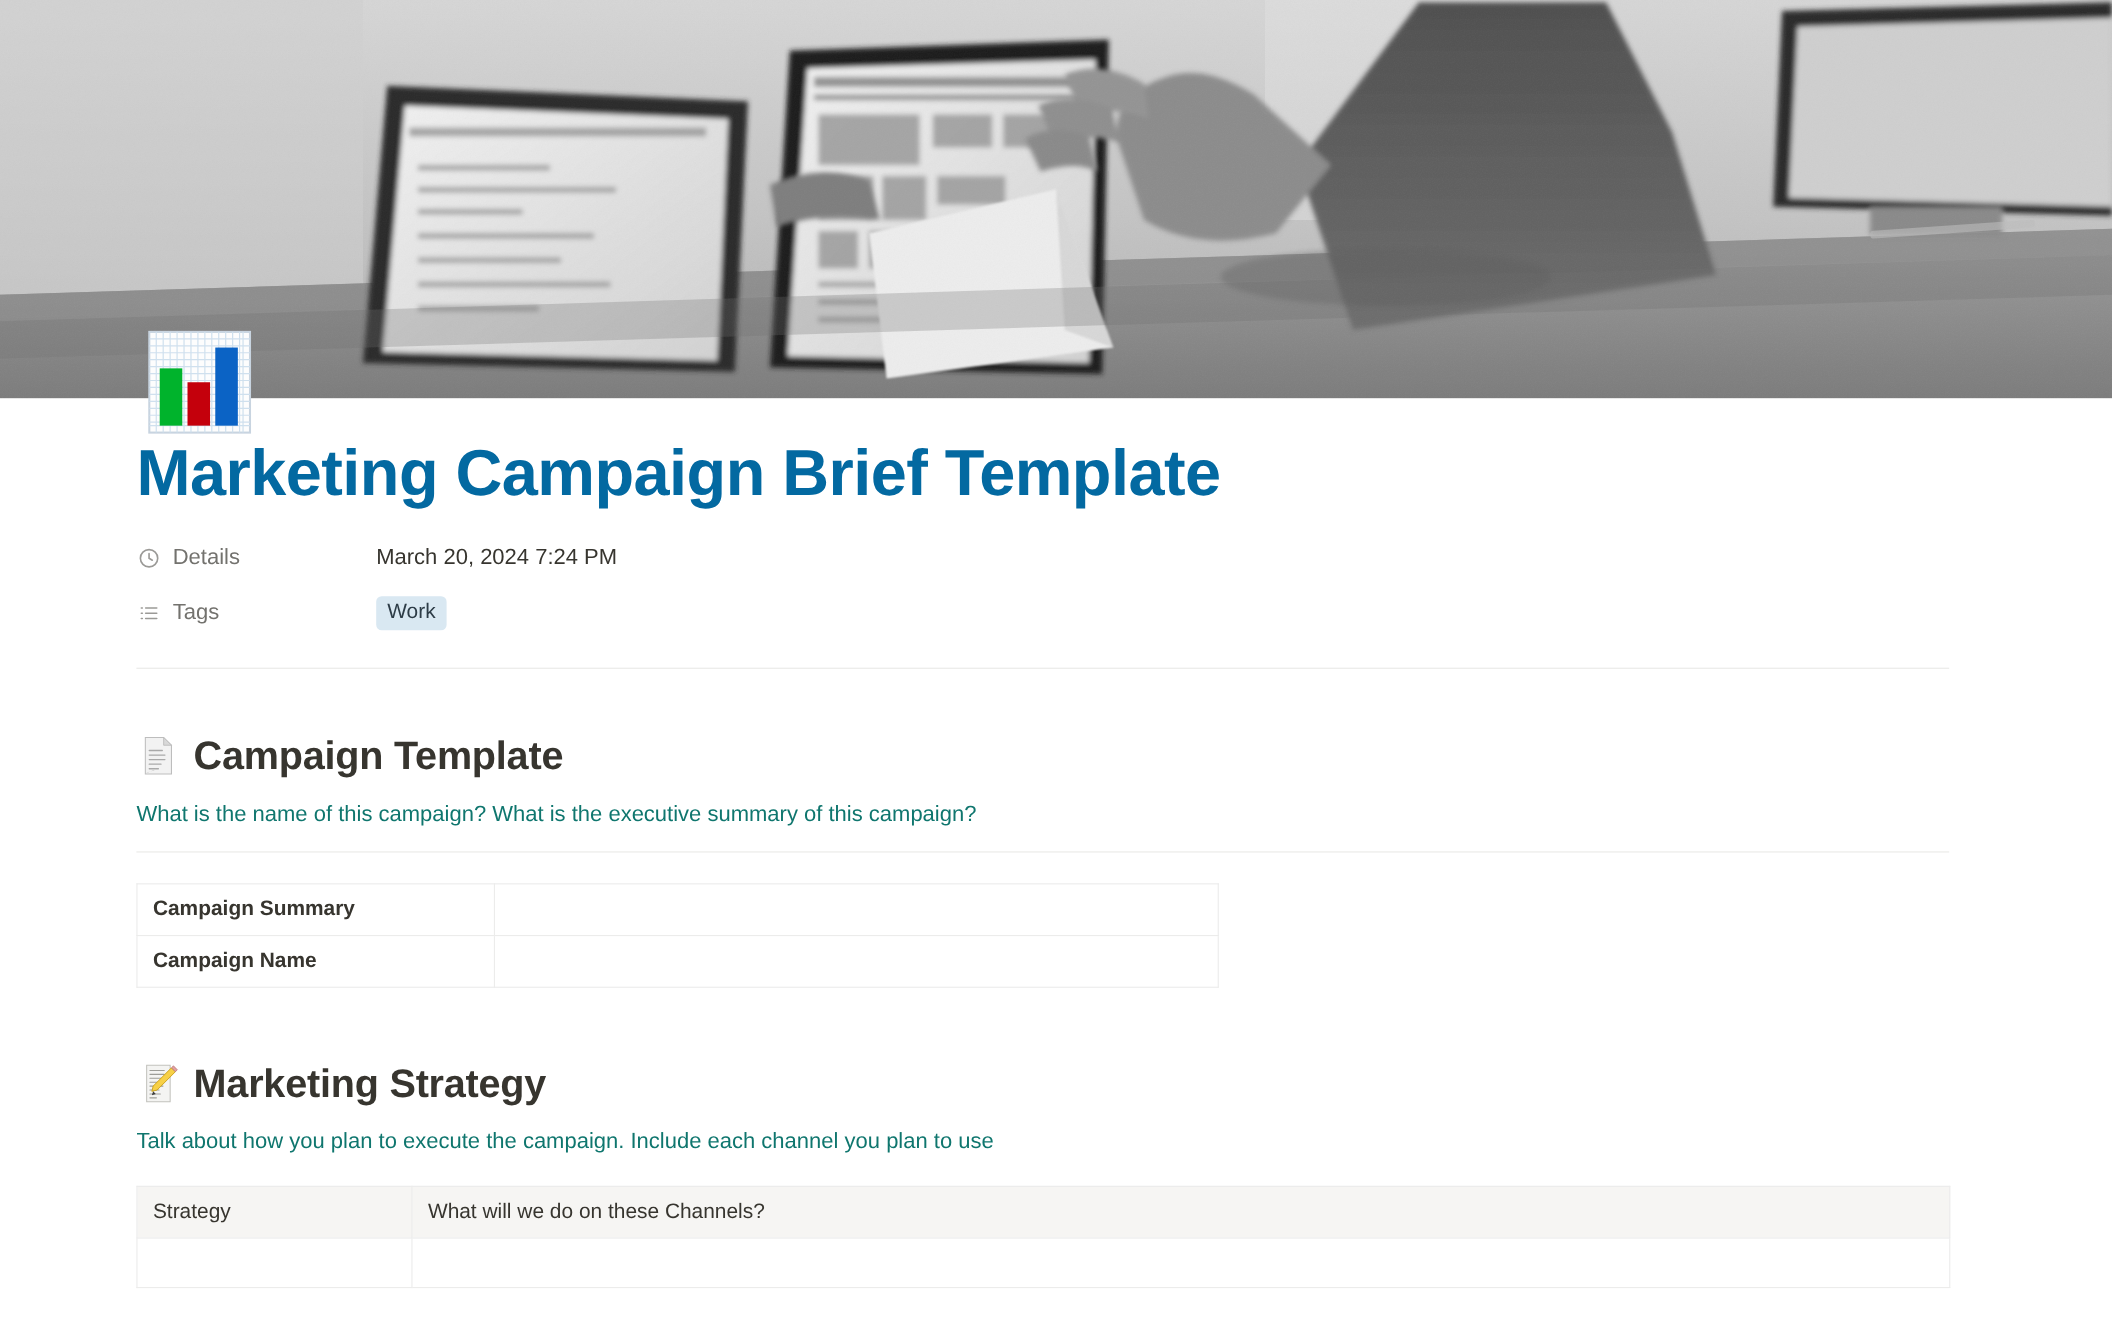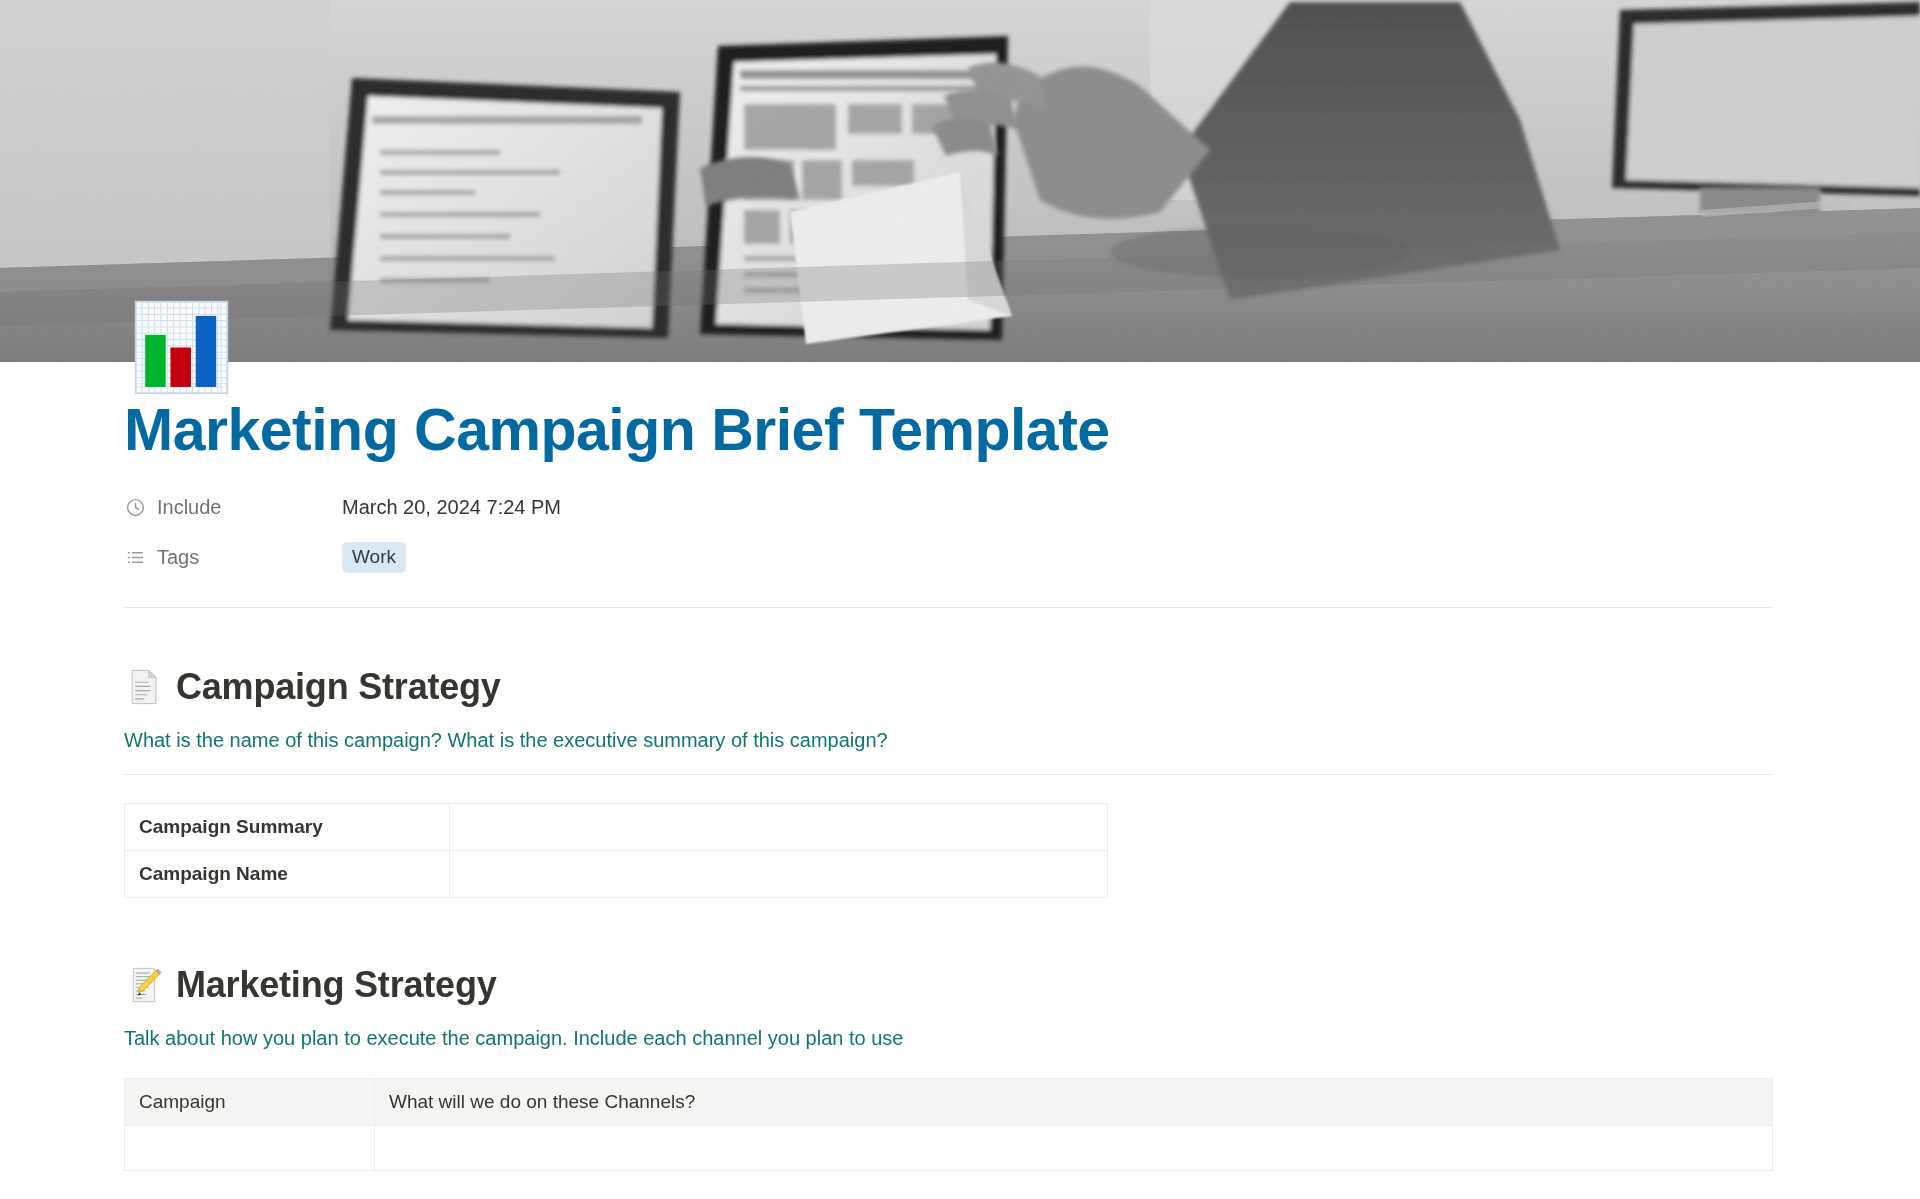--- a/index.html
+++ b/index.html
@@ -316,21 +316,21 @@
       <div class="props">
 
         <div class="prop-row">
           <div class="prop-label">
             <span class="prop-icon">
               <svg width="21" height="21" viewBox="0 0 24 24" fill="none" stroke="#9b9a97" stroke-width="1.7">
                 <circle cx="12" cy="12" r="9"></circle>
                 <path d="M12 7.2V12l3.4 2" stroke-linecap="round"></path>
               </svg>
             </span>
-            <span>Include</span>
+            <span>Details</span>
           </div>
           <div class="prop-value">March 20, 2024 7:24 PM</div>
         </div>
 
         <div class="prop-row">
           <div class="prop-label">
             <span class="prop-icon">
               <svg width="21" height="21" viewBox="0 0 24 24" fill="none" stroke="#9b9a97" stroke-width="1.7" stroke-linecap="round">
                 <path d="M4 6.5h1M4 12h1M4 17.5h1"></path>
                 <path d="M8.5 6.5H20M8.5 12H20M8.5 17.5H20"></path>
@@ -352,21 +352,21 @@
           <span class="h2-emoji">
             <svg width="38" height="38" viewBox="0 0 64 64">
               <path d="M12 4h28l12 12v44H12z" fill="#f2f2f2" stroke="#bdbdbd" stroke-width="1.6"></path>
               <path d="M40 4l12 12H40z" fill="#d8d8d8" stroke="#bdbdbd" stroke-width="1.4"></path>
               <g stroke="#a9a9a9" stroke-width="2" stroke-linecap="round">
                 <path d="M18 24h20M18 31h24M18 38h24M18 45h18M18 52h14"></path>
               </g>
               <path d="M12 60c6-6 12-2 16-8l-16 8z" fill="#cfcfcf"></path>
             </svg>
           </span>
-          <span>Campaign Strategy</span>
+          <span>Campaign Template</span>
         </h2>
         <p class="caption">What is the name of this campaign? What is the executive summary of this campaign?</p>
         <div class="divider narrow"></div>
 
         <table class="nt tbl-details">
           <tbody>
             <tr>
               <td class="c1">Campaign Summary</td>
               <td class="c2"></td>
             </tr>
@@ -393,21 +393,21 @@
               </g>
             </svg>
           </span>
           <span>Marketing Strategy</span>
         </h2>
         <p class="caption">Talk about how you plan to execute the campaign. Include each channel you plan to use</p>
 
         <table class="nt tbl-channels">
           <thead>
             <tr>
-              <th class="c1">Campaign</th>
+              <th class="c1">Strategy</th>
               <th class="c2">What will we do on these Channels?</th>
             </tr>
           </thead>
           <tbody>
             <tr>
               <td class="c1"></td>
               <td class="c2"></td>
             </tr>
           </tbody>
         </table>

